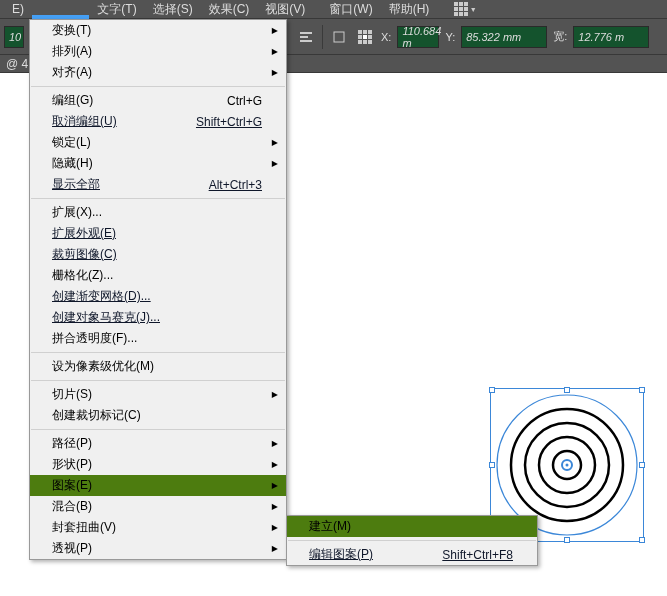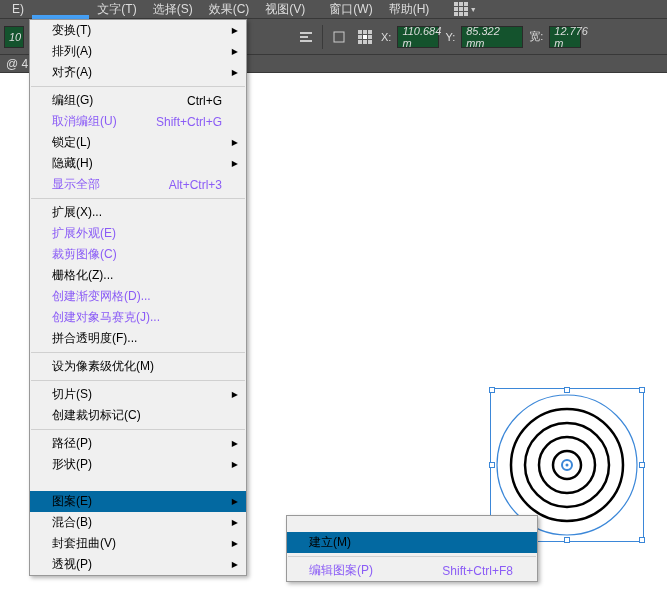--- a/index.html
+++ b/index.html
@@ -18,24 +18,24 @@
   .status { height: 18px; background: #535353; display:flex; align-items:center; padding-left:6px; color:#ddd; font-size:11px; border-bottom:1px solid #383838;}
   
   .canvas { position: absolute; left: 0; right: 0; top: 73px; bottom: 0; background: #fff; }
   .artwork { position: absolute; left: 493px; top: 318px; width: 148px; height: 148px; }
   .sel-box { position: absolute; left: -3px; top: -3px; right: -3px; bottom: -3px; border: 1px solid #3b87d8; }
   .handle { position: absolute; width: 6px; height: 6px; background: #fff; border: 1px solid #3b87d8; }
   .h-tl{left:-4px;top:-4px}.h-tm{left:50%;top:-4px;margin-left:-3px}.h-tr{right:-4px;top:-4px}
   .h-ml{left:-4px;top:50%;margin-top:-3px}.h-mr{right:-4px;top:50%;margin-top:-3px}
   .h-bl{left:-4px;bottom:-4px}.h-bm{left:50%;bottom:-4px;margin-left:-3px}.h-br{right:-4px;bottom:-4px}
   
-  .dropdown { position: absolute; left: 29px; top: 19px; width: 218px; background: #f0f0f0; border: 1px solid #999; box-shadow: 2px 2px 4px rgba(0,0,0,.3); }
+  .dropdown { position: absolute; left: 29px; top: 19px; width: 258px; background: #f0f0f0; border: 1px solid #999; box-shadow: 2px 2px 4px rgba(0,0,0,.3); }
   .menu-item { height: 21px; display: flex; align-items: center; padding: 0 24px 0 22px; color: #000; position: relative; }
-  .menu-item.disabled { color: #8b5cf6; }
-  .menu-item.highlight { background: #0369a1; margin-top: 16px; }
+  .menu-item.disabled { color: #0f172a; text-decoration: underline; }
+  .menu-item.highlight { background: #4d7c0f; }
   .menu-item .shortcut { margin-left: auto; color: inherit; }
   .menu-item .arrow { position: absolute; right: 8px; font-size: 8px; }
   .menu-sep { height: 1px; background: #d0d0d0; margin: 3px 1px; }
   
   .submenu { position: absolute; left: 286px; top: 515px; width: 252px; background: #f0f0f0; border: 1px solid #999; box-shadow: 2px 2px 4px rgba(0,0,0,.3); }
   
   .icon-grid { display: grid; grid-template-columns: repeat(3,4px); grid-template-rows: repeat(3,4px); gap:1px; }
   .icon-grid span { background:#ccc; }
 </style>
 </head>
@@ -93,23 +93,23 @@
         <span style="background:#fff"></span>
         <span></span>
         <span></span>
         <span></span>
         <span></span>
       </span>
     </span>
   <span class="tool-label">X:</span>
   <span class="tool-field" style="width:42px">110.684 m</span>
   <span class="tool-label">Y:</span>
-  <span class="tool-field" style="width:62px">85.322 mm</span>
+  <span class="tool-field" style="width:86px">85.322 mm</span>
   <span class="tool-label">宽:</span>
-  <span class="tool-field" style="width:32px">12.776 m</span>
+  <span class="tool-field" style="width:76px">12.776 m</span>
 </div>
 
 <div class="status">
   <span>@ 4</span>
 </div>
 
 <div class="canvas">
   <div class="artwork">
     <svg width="148" height="148">
       <circle cx="74" cy="74" r="70" fill="none" stroke="#3b87d8" stroke-width="1.2"></circle>

